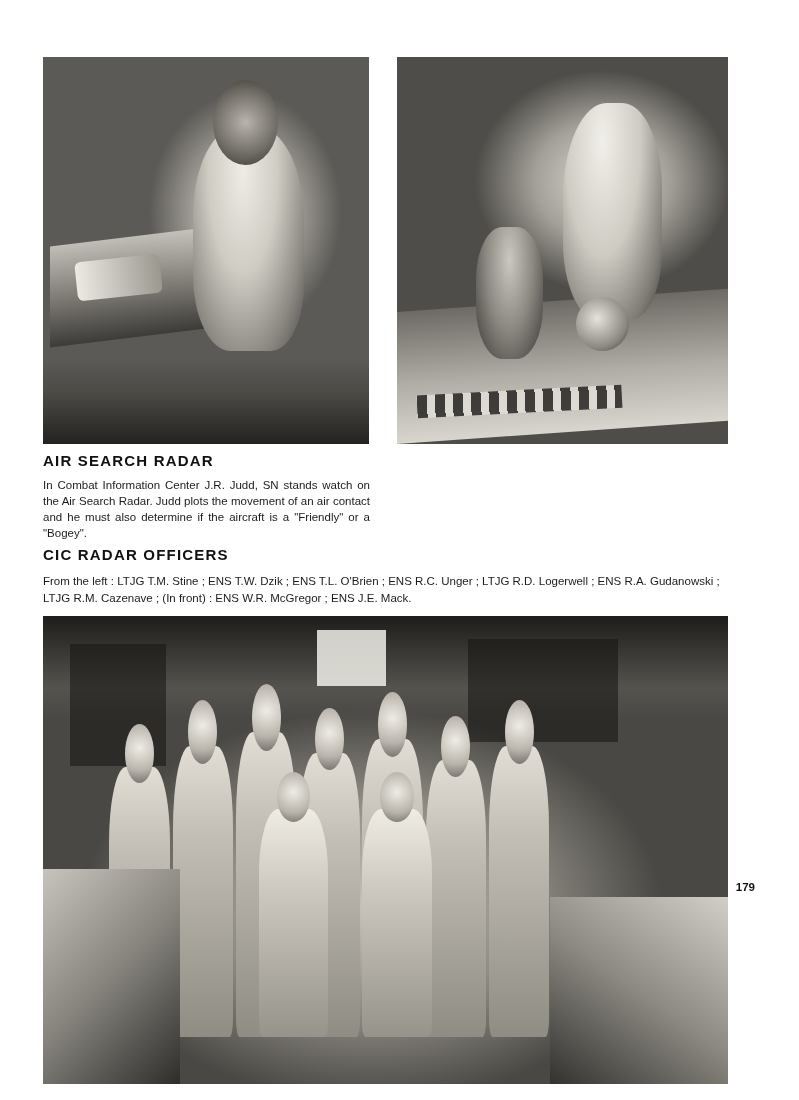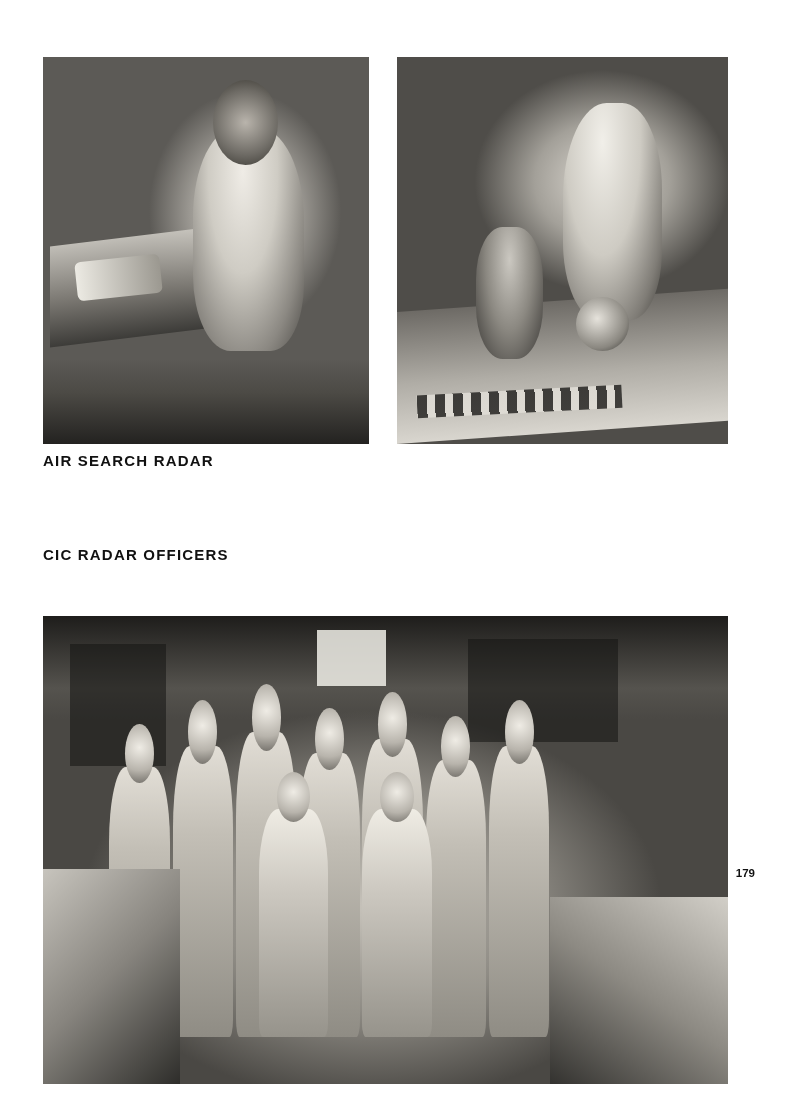--- a/index.html
+++ b/index.html
@@ -240,21 +240,21 @@
     top: 573px;
     width: 686px;
     font-size: 11.5px;
     line-height: 17px;
     text-align: left;
   }
 
   .page-number {
     position: absolute;
     right: 44px;
-    bottom: 31px;
+    bottom: 17px;
     font-size: 11.5px;
     color: #111;
     font-weight: bold;
     margin-left: 16px;
   }
 </style>
 </head>
 <body>
 
 <div class="page">
@@ -269,23 +269,25 @@
 
   <div class="photo" id="photo-surface">
     <div class="shape-a"></div>
     <div class="shape-d"></div>
     <div class="shape-b"></div>
     <div class="shape-c"></div>
     <div class="shape-e"></div>
   </div>
 
   <div class="headline" id="headline-air">AIR SEARCH RADAR</div>
+  <div class="caption" id="caption-air">In Combat Information Center J.R. Judd, SN stands watch on the Air Search Radar.  Judd plots the movement of an air contact and he must also determine if the aircraft is a "Friendly" or a "Bogey".</div>
 
 
   <div class="headline" id="headline-cic">CIC RADAR OFFICERS</div>
+  <div class="caption" id="caption-cic">From the left :  LTJG T.M. Stine ; ENS T.W. Dzik ; ENS T.L. O'Brien ; ENS R.C. Unger ; LTJG R.D. Logerwell ; ENS R.A. Gudanowski ;  LTJG R.M. Cazenave ; (In front) :  ENS W.R. McGregor ; ENS J.E. Mack.</div>
 
   <div class="photo" id="photo-officers">
     <div class="overhead"></div>
     <div class="panel" style="left:4%;top:6%;width:14%;height:26%;"></div>
     <div class="panel" style="left:62%;top:5%;width:22%;height:22%;"></div>
     <div class="panel" style="left:40%;top:3%;width:10%;height:12%;background:rgba(240,238,231,0.85);"></div>
     <div class="row-figs">
       <div class="fig" style="left:2%;"></div>
       <div class="fig" style="left:13%; height:84%;"></div>
       <div class="fig" style="left:24%; height:88%;"></div>

